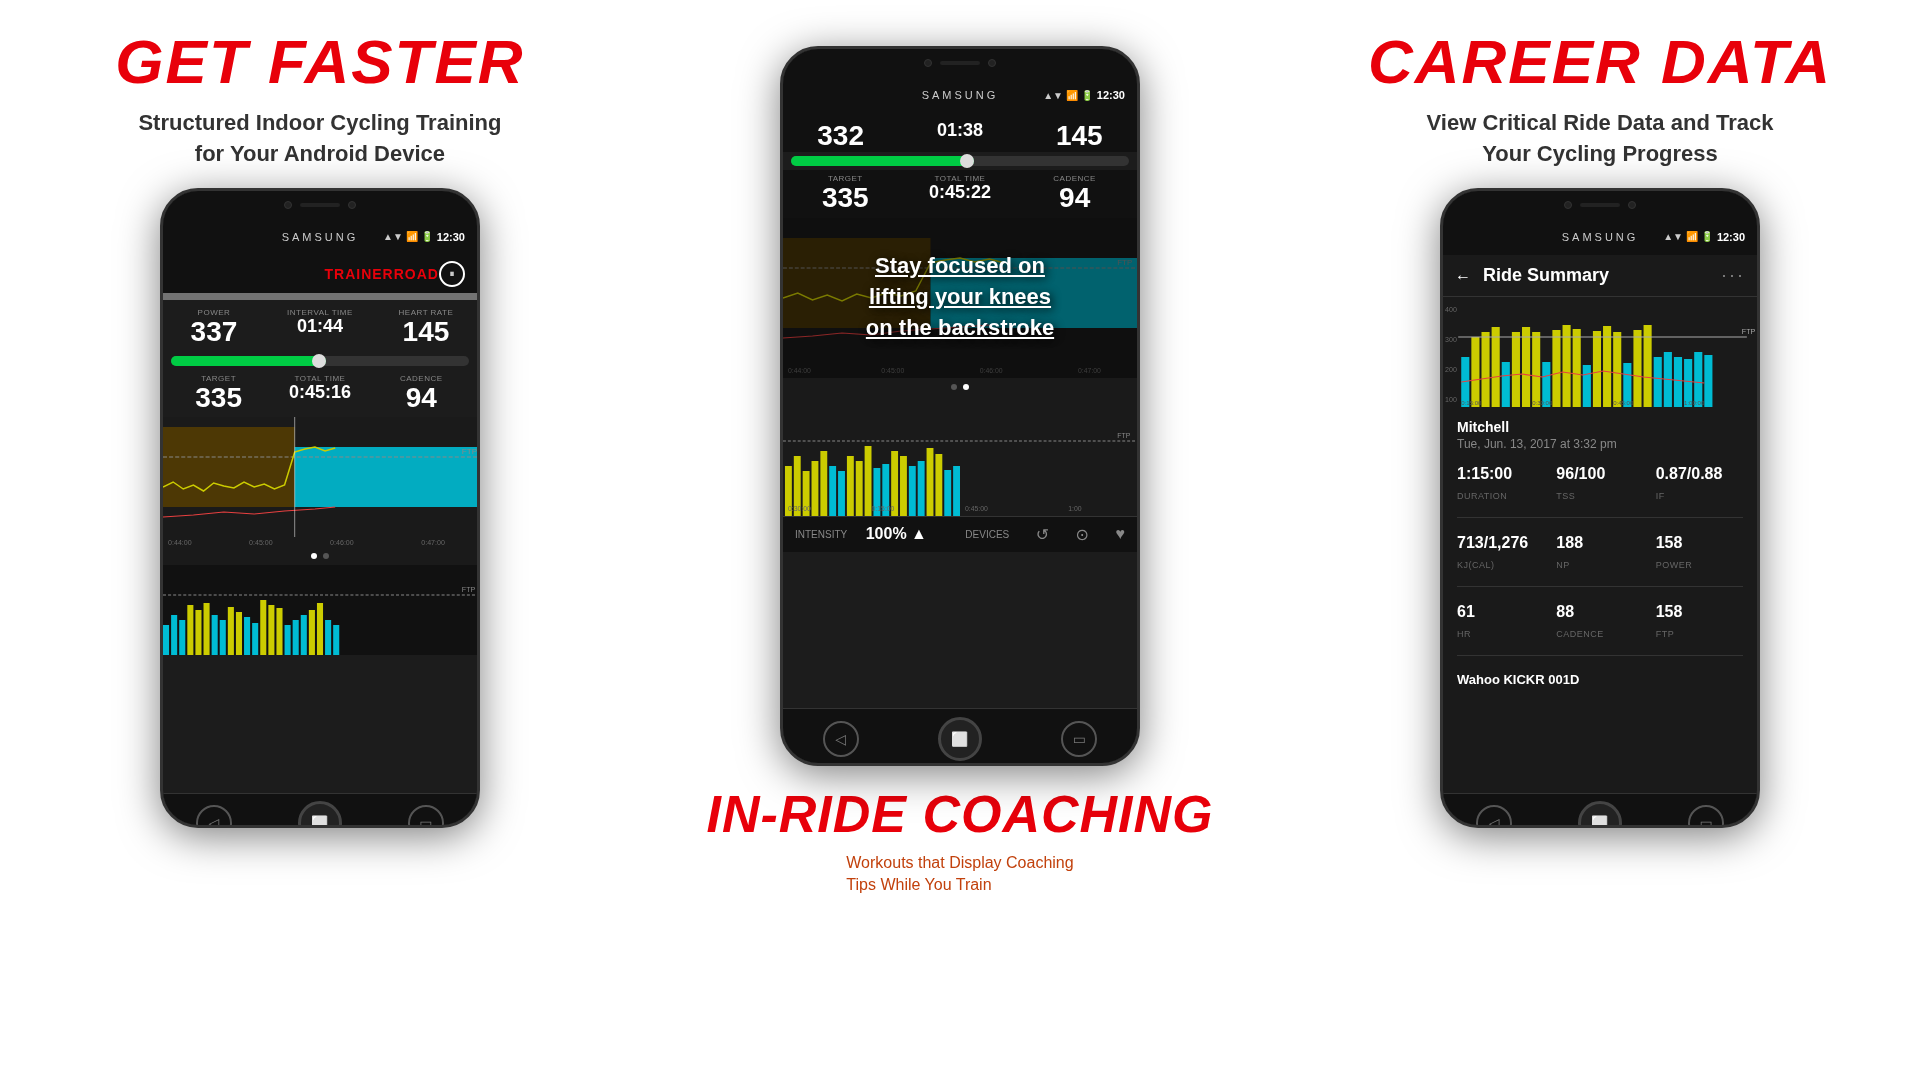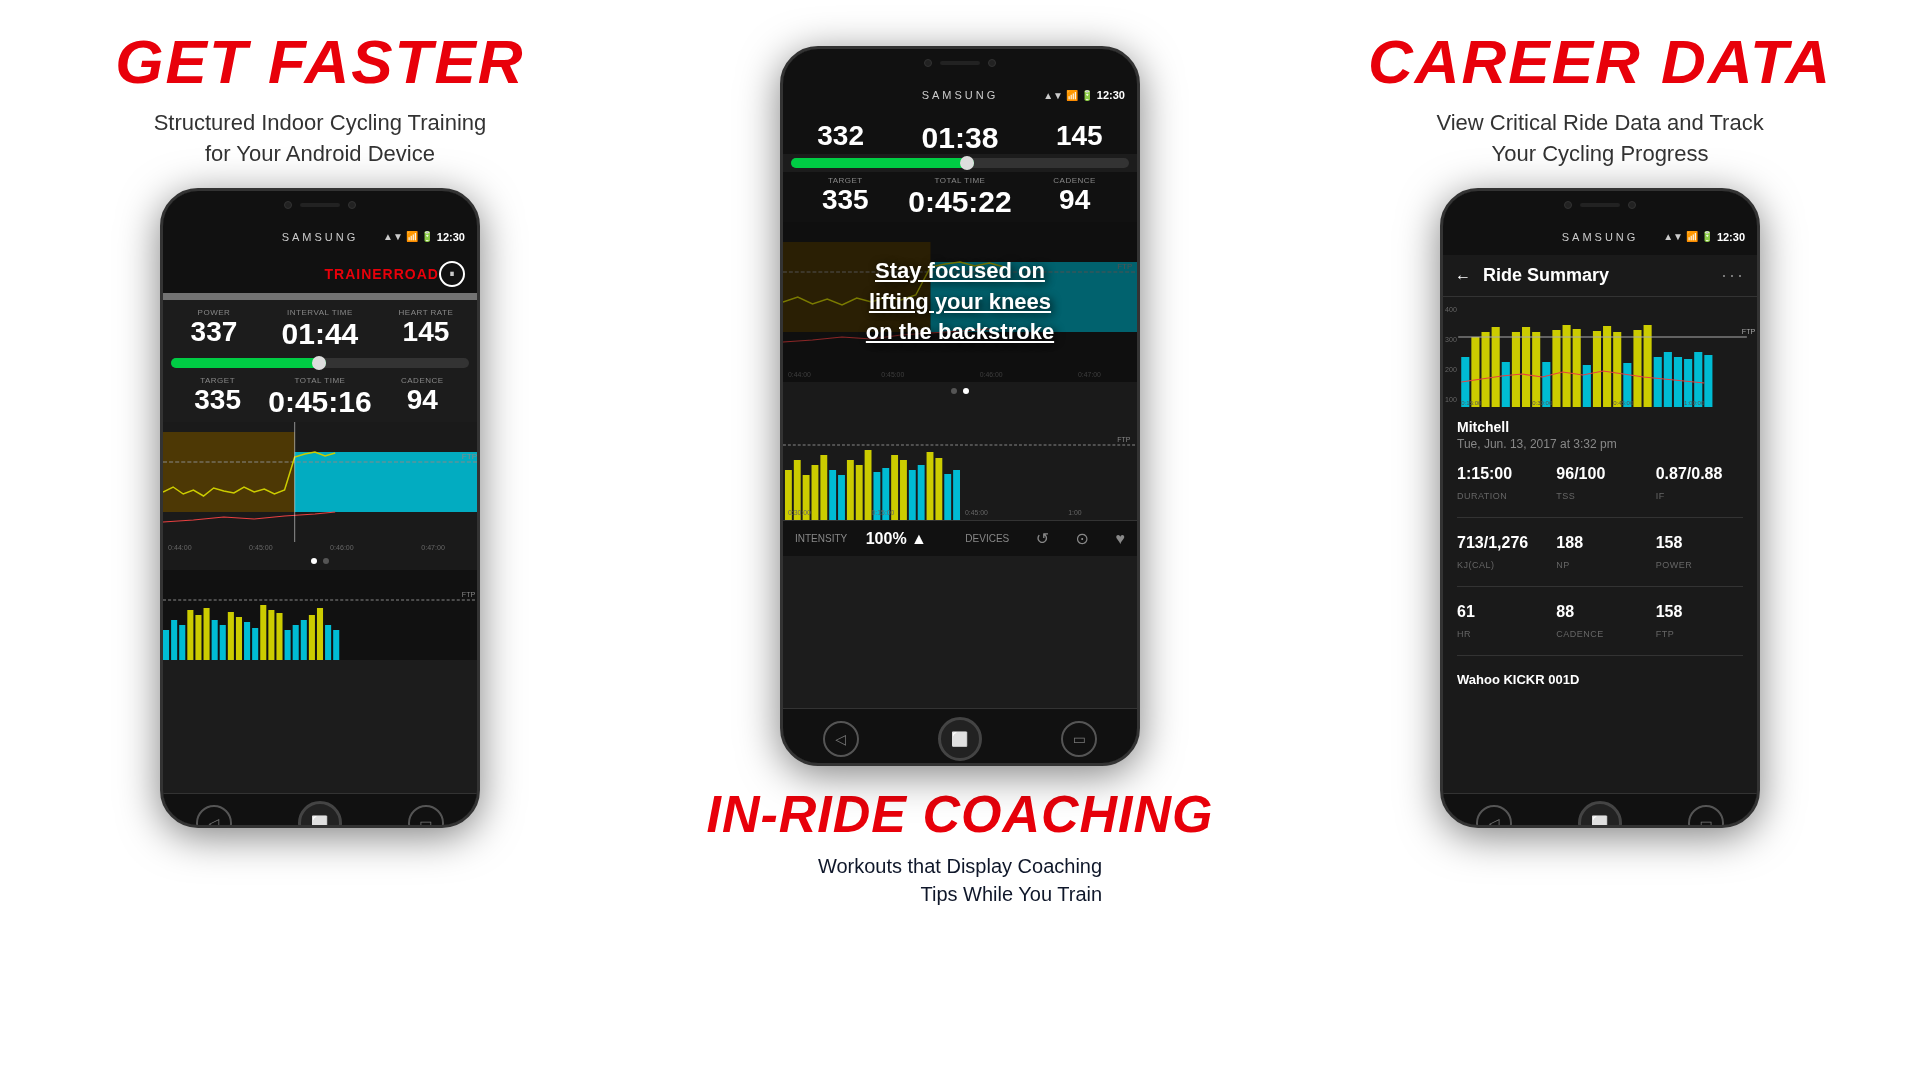--- a/index.html
+++ b/index.html
@@ -41,21 +41,21 @@
       text-transform: uppercase;
       font-style: italic;
     }
 
     .section-subtitle {
       font-size: 22px;
       color: #333;
       text-align: center;
       margin-top: 12px;
       line-height: 1.4;
-      font-weight: 400;
+      font-weight: 700;
     }
 
     
     .phone-container {
       margin-top: 18px;
       position: relative;
     }
 
     .phone-frame {
       width: 320px;
@@ -165,21 +165,21 @@
     }
 
     .stat-value {
       font-size: 28px;
       font-weight: 900;
       color: #fff;
       line-height: 1.1;
     }
 
     .stat-value-med {
-      font-size: 30px;
+      font-size: 18px;
     }
 
     
     .progress-bar-container {
       margin: 4px 8px;
       background: #333;
       height: 10px;
       border-radius: 5px;
       position: relative;
     }
@@ -707,21 +707,21 @@
 
       <div class="phone-bottom">
         <div class="nav-btn">◁</div>
         <div class="nav-btn nav-btn-home">⬜</div>
         <div class="nav-btn">▭</div>
       </div>
     </div>
   </div>
 
   <h2 class="bottom-title" style="margin-top:18px">IN-RIDE COACHING</h2>
-  <p class="bottom-subtitle" style="text-align:right;font-size:20px;color:#0f172a">
+  <p class="bottom-subtitle" style="text-align:left;font-size:16px;color:#c2410c">
     <span>Workouts that Display Coaching</span><br>
     <span>Tips While You Train</span>
   </p>
 </div>
 
 <div class="section section-right">
   <h1 class="section-title">CAREER DATA</h1>
   <p class="section-subtitle">
     <span>View Critical Ride Data and Track</span><br>
     <span>Your Cycling Progress</span>

